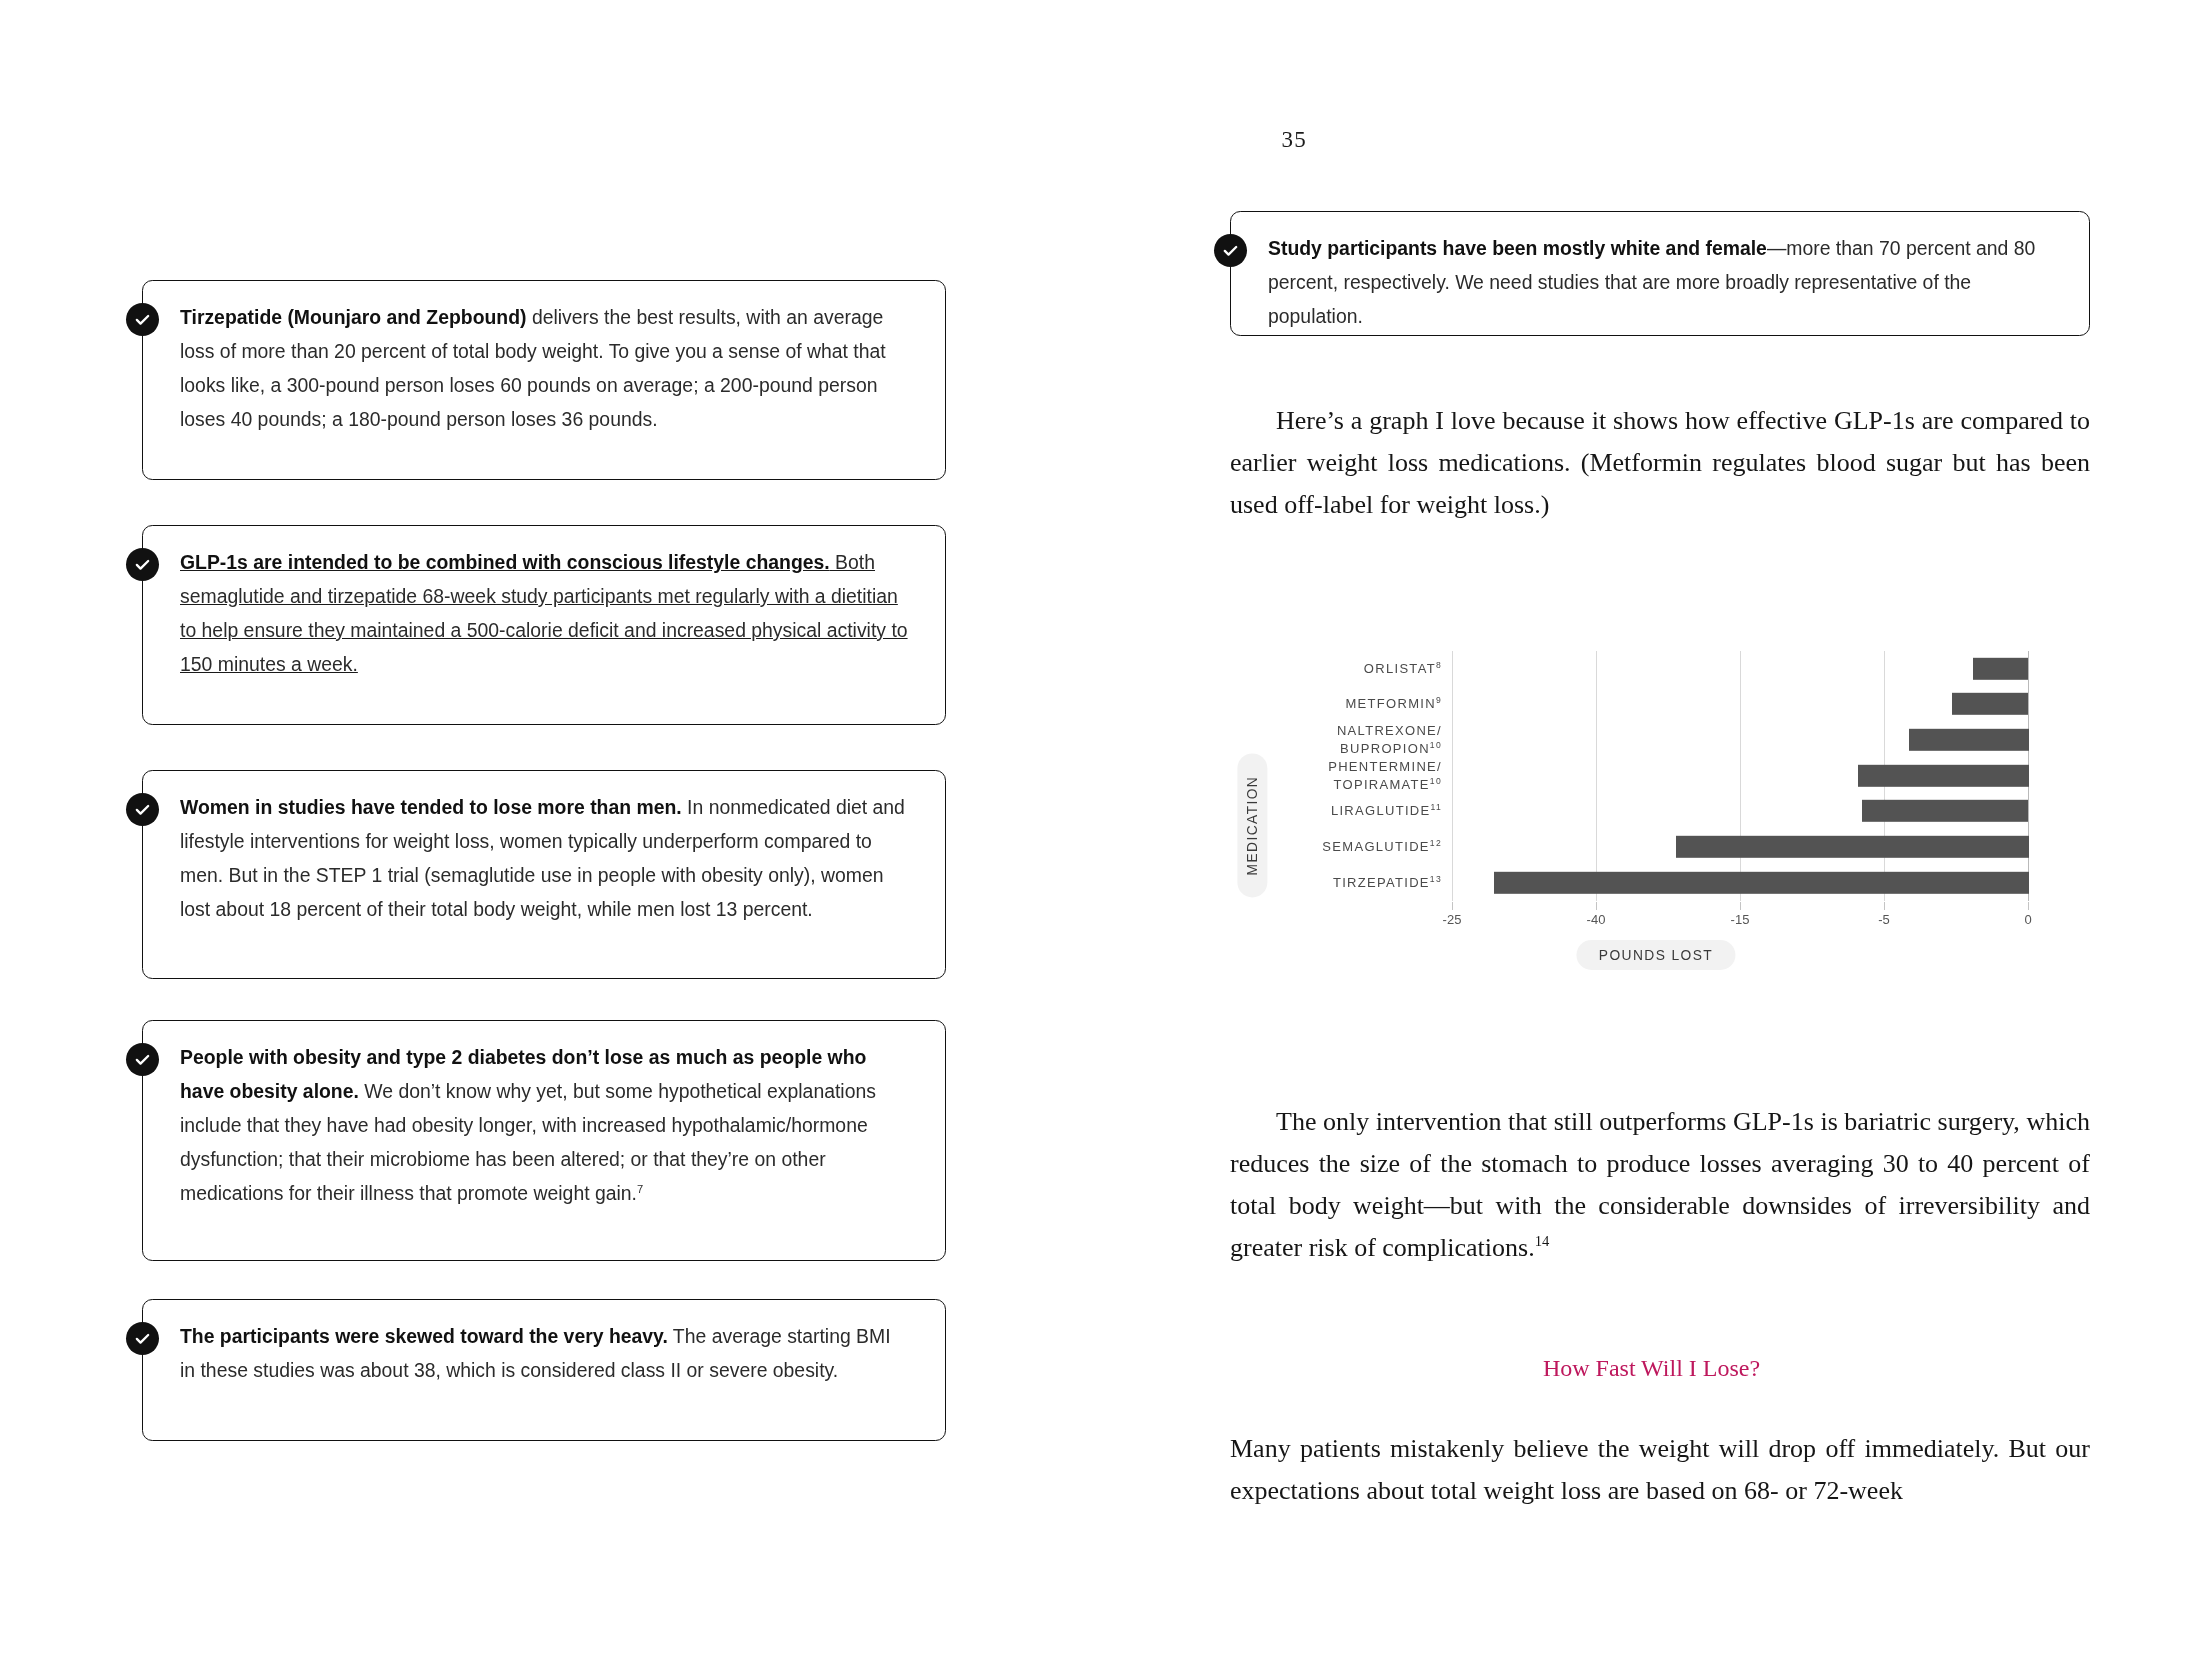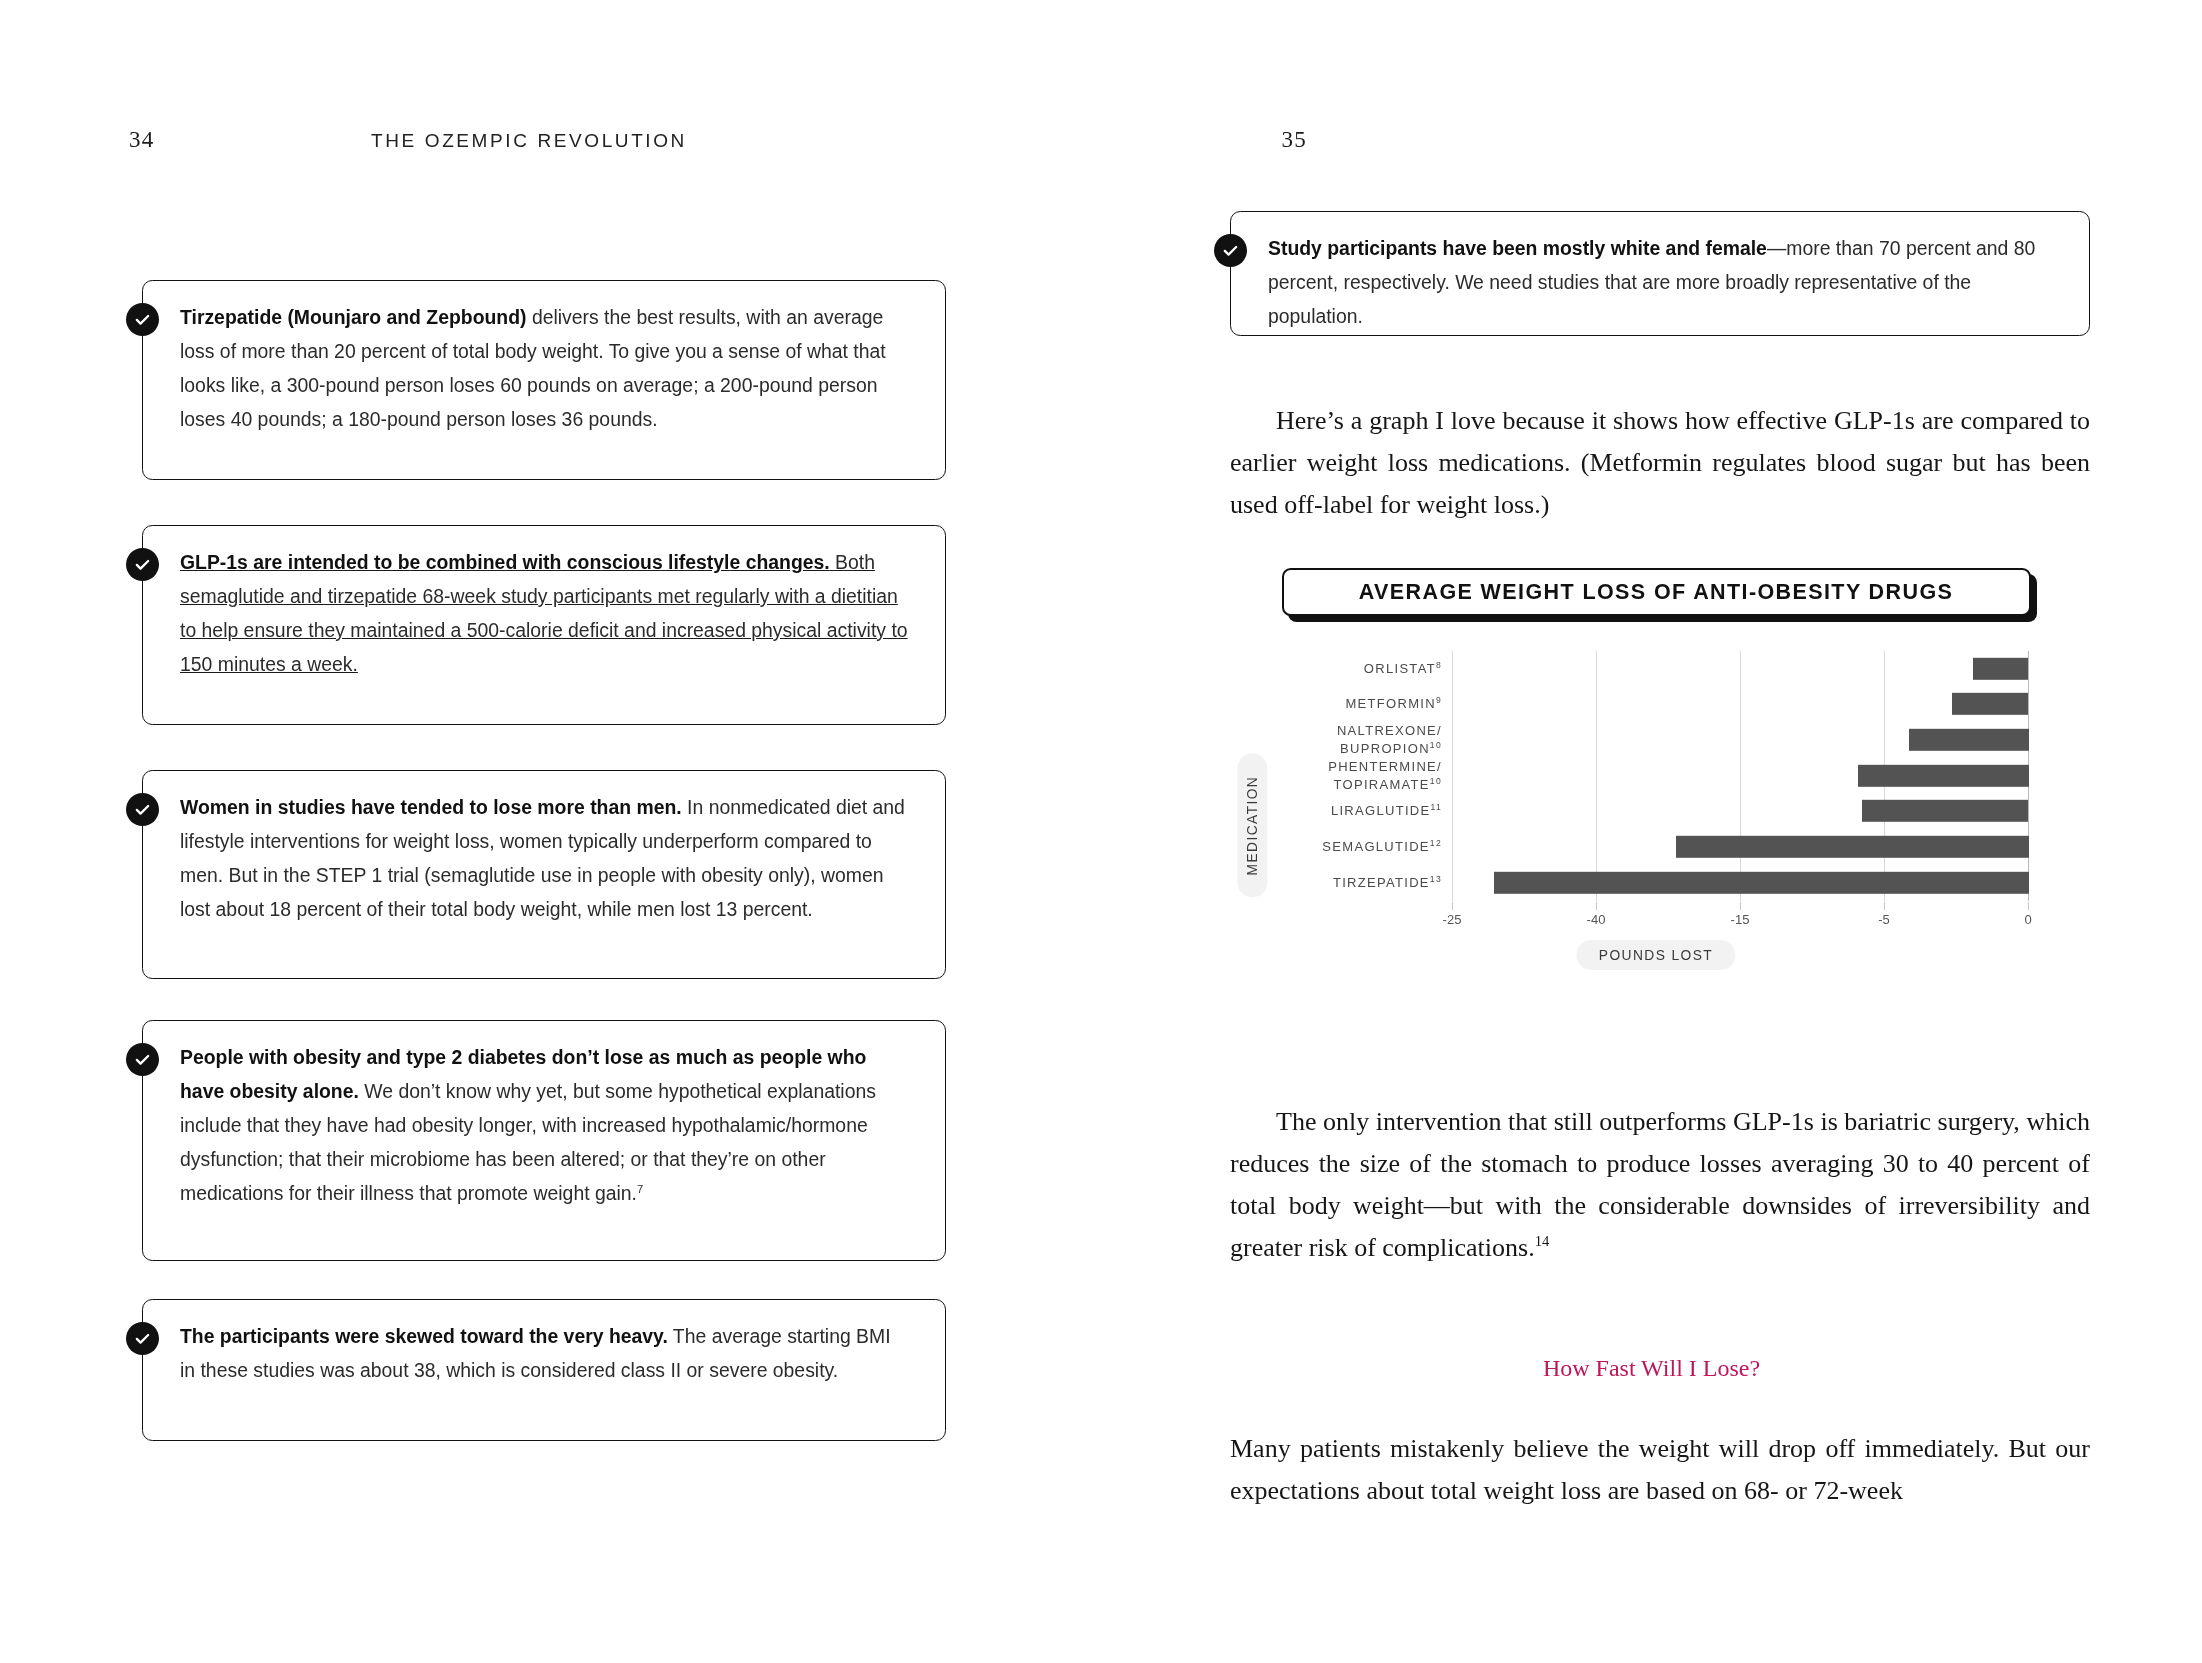--- a/index.html
+++ b/index.html
@@ -278,24 +278,20 @@
     white-space: nowrap;
   }
 </style>
 </head>
 <body>
 
 <div class="spread">
 
   <div class="page page-left">
 
-    <div class="runhead">
-      <span class="folio">34</span>
-      <span class="rh-title-sans">THE OZEMPIC REVOLUTION</span>
-    </div>
 
 
     <div class="callout" style="left:142px; top:280px; width:804px; height:200px;">
       <span class="check">
         <svg viewBox="0 0 24 24" aria-hidden="true">
             <path d="M4 12.6l5.2 5.2L20 7" fill="none" stroke="#fff" stroke-width="3.2" stroke-linecap="round" stroke-linejoin="round"></path>
           </svg>
       </span>
       <div class="ctext"><b>Tirzepatide (Mounjaro and Zepbound)</b><span> delivers the best results, with an average loss of more than 20 percent of total body weight. To give you a sense of what that looks like, a 300-pound person loses 60 pounds on average; a 200-pound person loses 40 pounds; a 180-pound person loses 36 pounds.</span></div>
     </div>
@@ -349,24 +345,20 @@
             <path d="M4 12.6l5.2 5.2L20 7" fill="none" stroke="#fff" stroke-width="3.2" stroke-linecap="round" stroke-linejoin="round"></path>
           </svg>
       </span>
       <div class="ctext"><b>Study participants have been mostly white and female</b><span>—more than 70 percent and 80 percent, respectively. We need studies that are more broadly representative of the population.</span></div>
     </div>
 
     <div class="body-par indent" style="left:129px; top:400px; width:860px;">Here’s a graph I love because it shows how effective GLP-1s are compared to earlier weight loss medications. (Metformin regulates blood sugar but has been used off-label for weight loss.)</div>
 
     <div class="figure">
 
-      <div class="fig-title-wrap">
-        <div class="fig-title-shadow"></div>
-        <div class="fig-title">AVERAGE WEIGHT LOSS OF ANTI-OBESITY DRUGS</div>
-      </div>
 
       <div class="plot-shell">
 
         <div class="axis-label-y">MEDICATION</div>
 
         <div class="cat-labels" id="cat-labels">
             <div class="cat-label" style="top: 18px;">ORLISTAT<sup>8</sup></div>
             <div class="cat-label" style="top: 53px;">METFORMIN<sup>9</sup></div>
             <div class="cat-label" style="top: 89px;">NALTREXONE/<br>BUPROPION<sup>10</sup></div>
             <div class="cat-label" style="top: 125px;">PHENTERMINE/<br>TOPIRAMATE<sup>10</sup></div>

